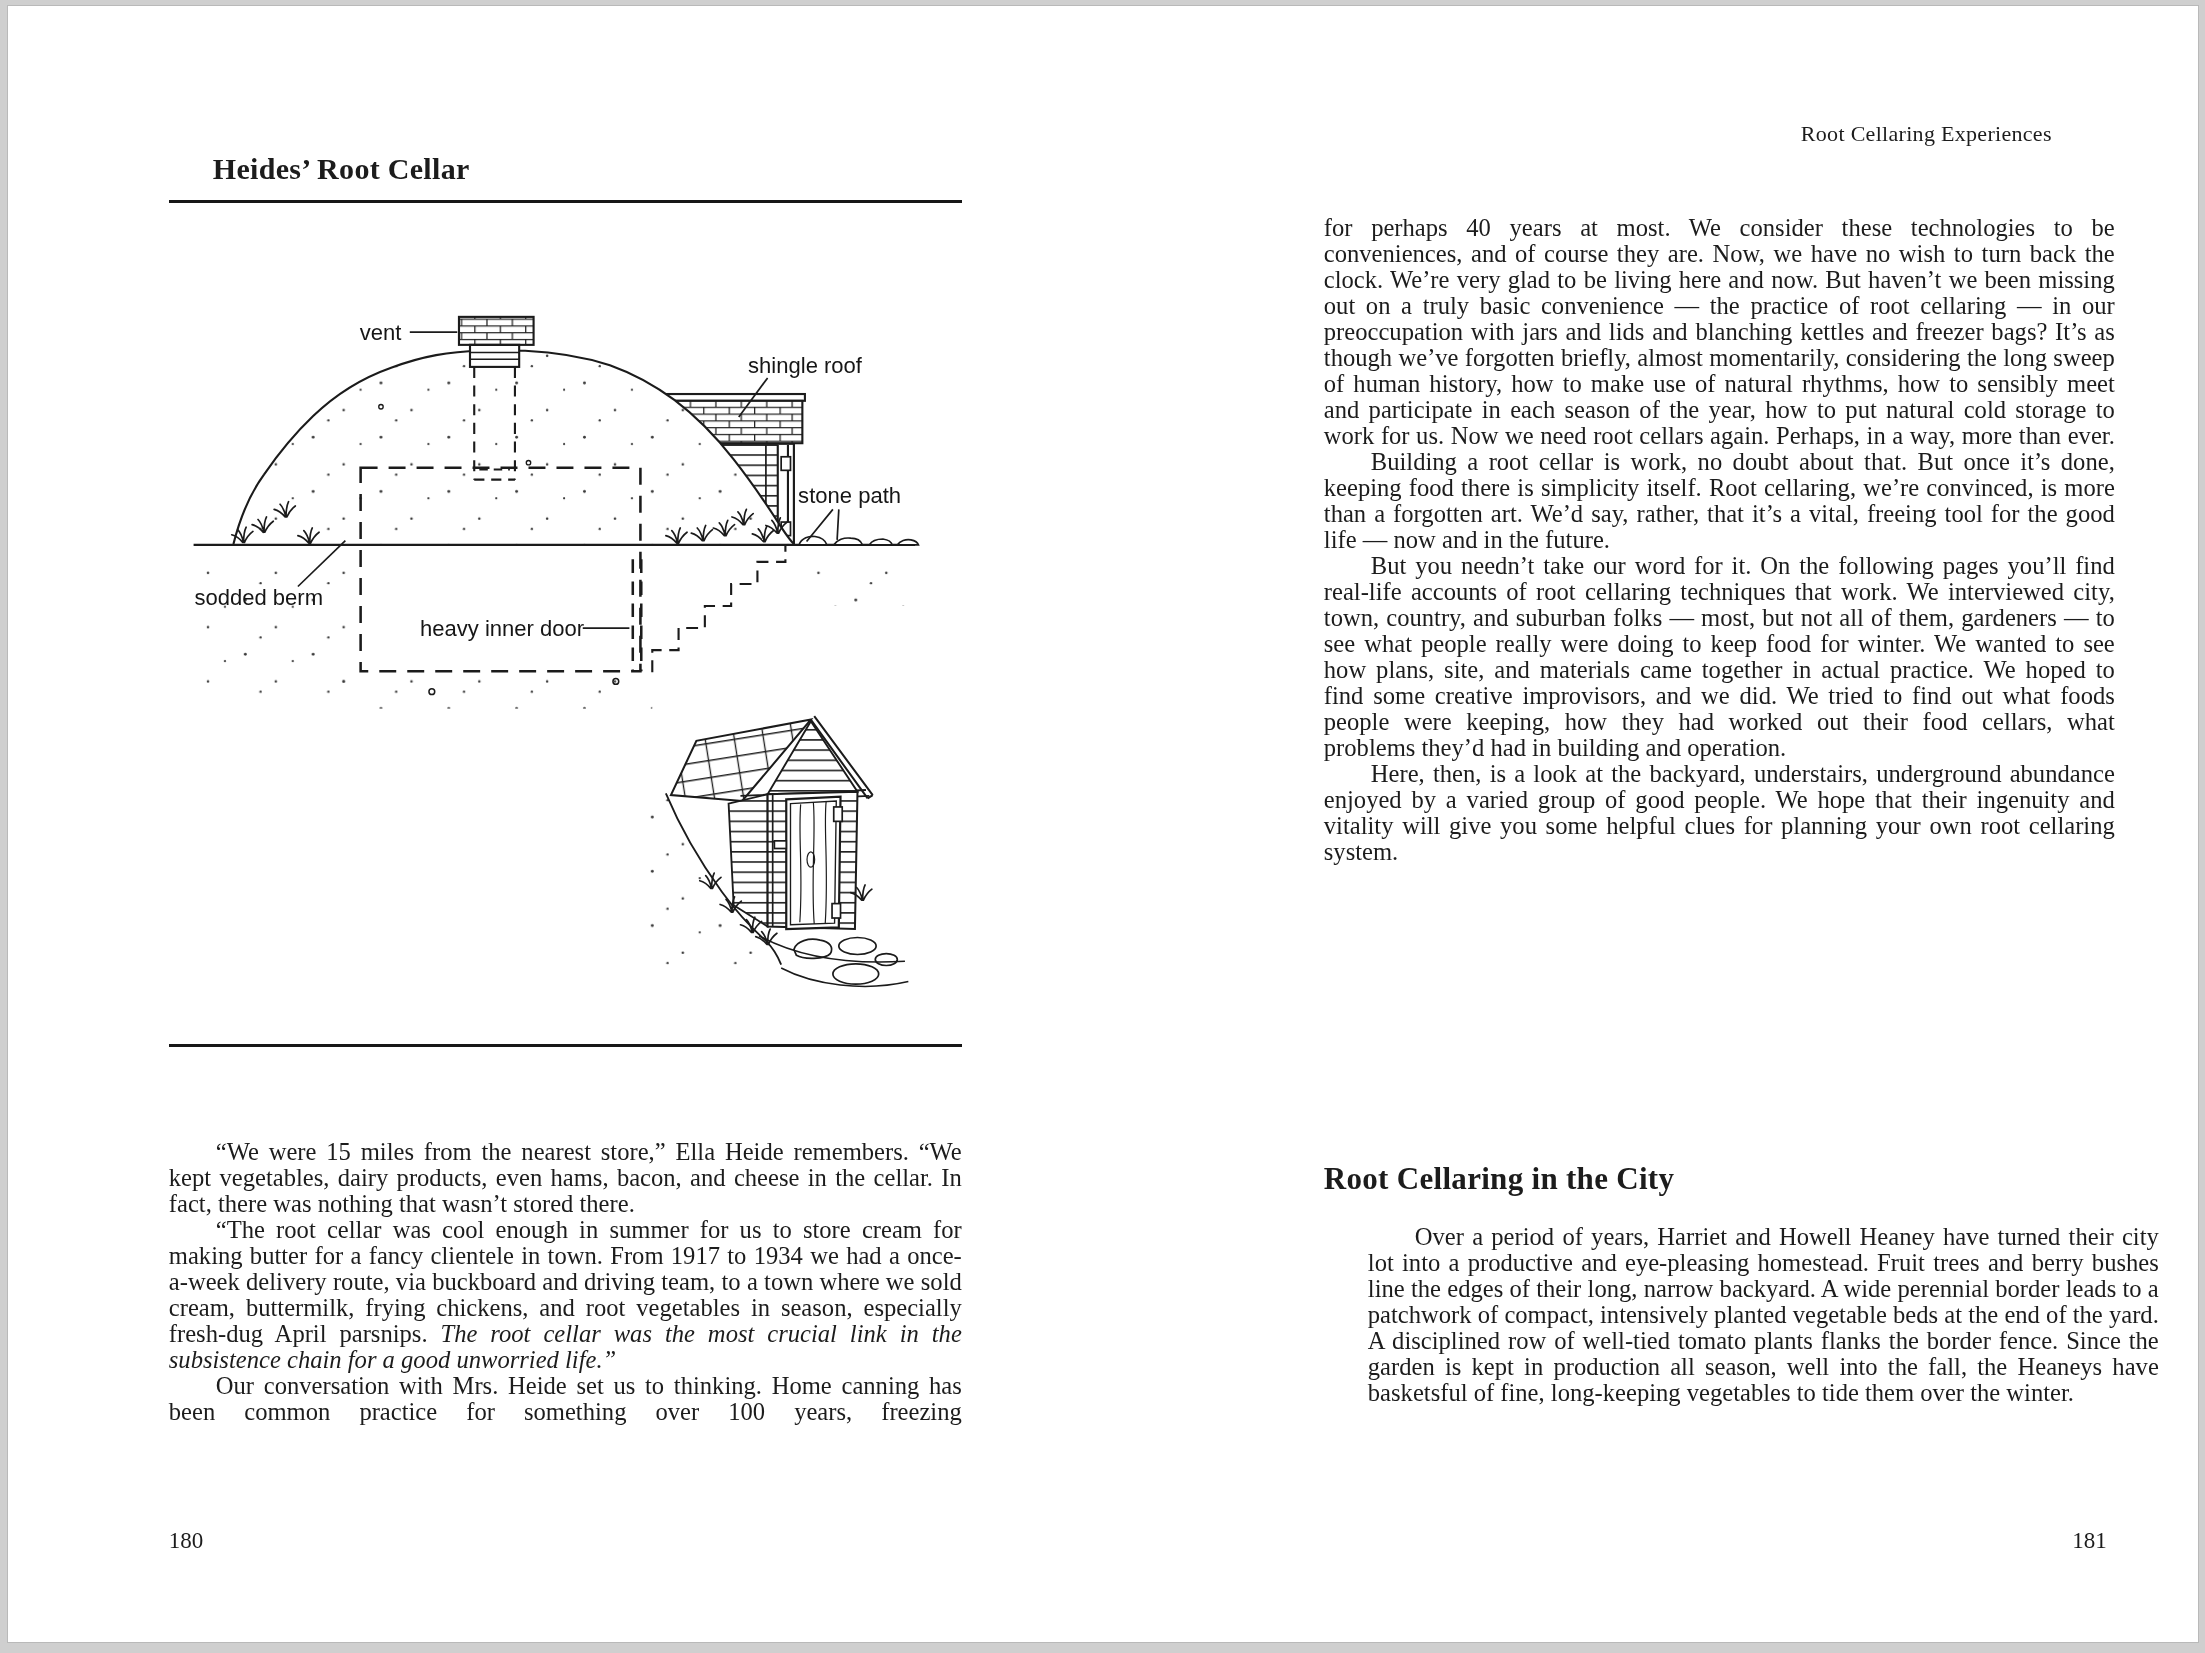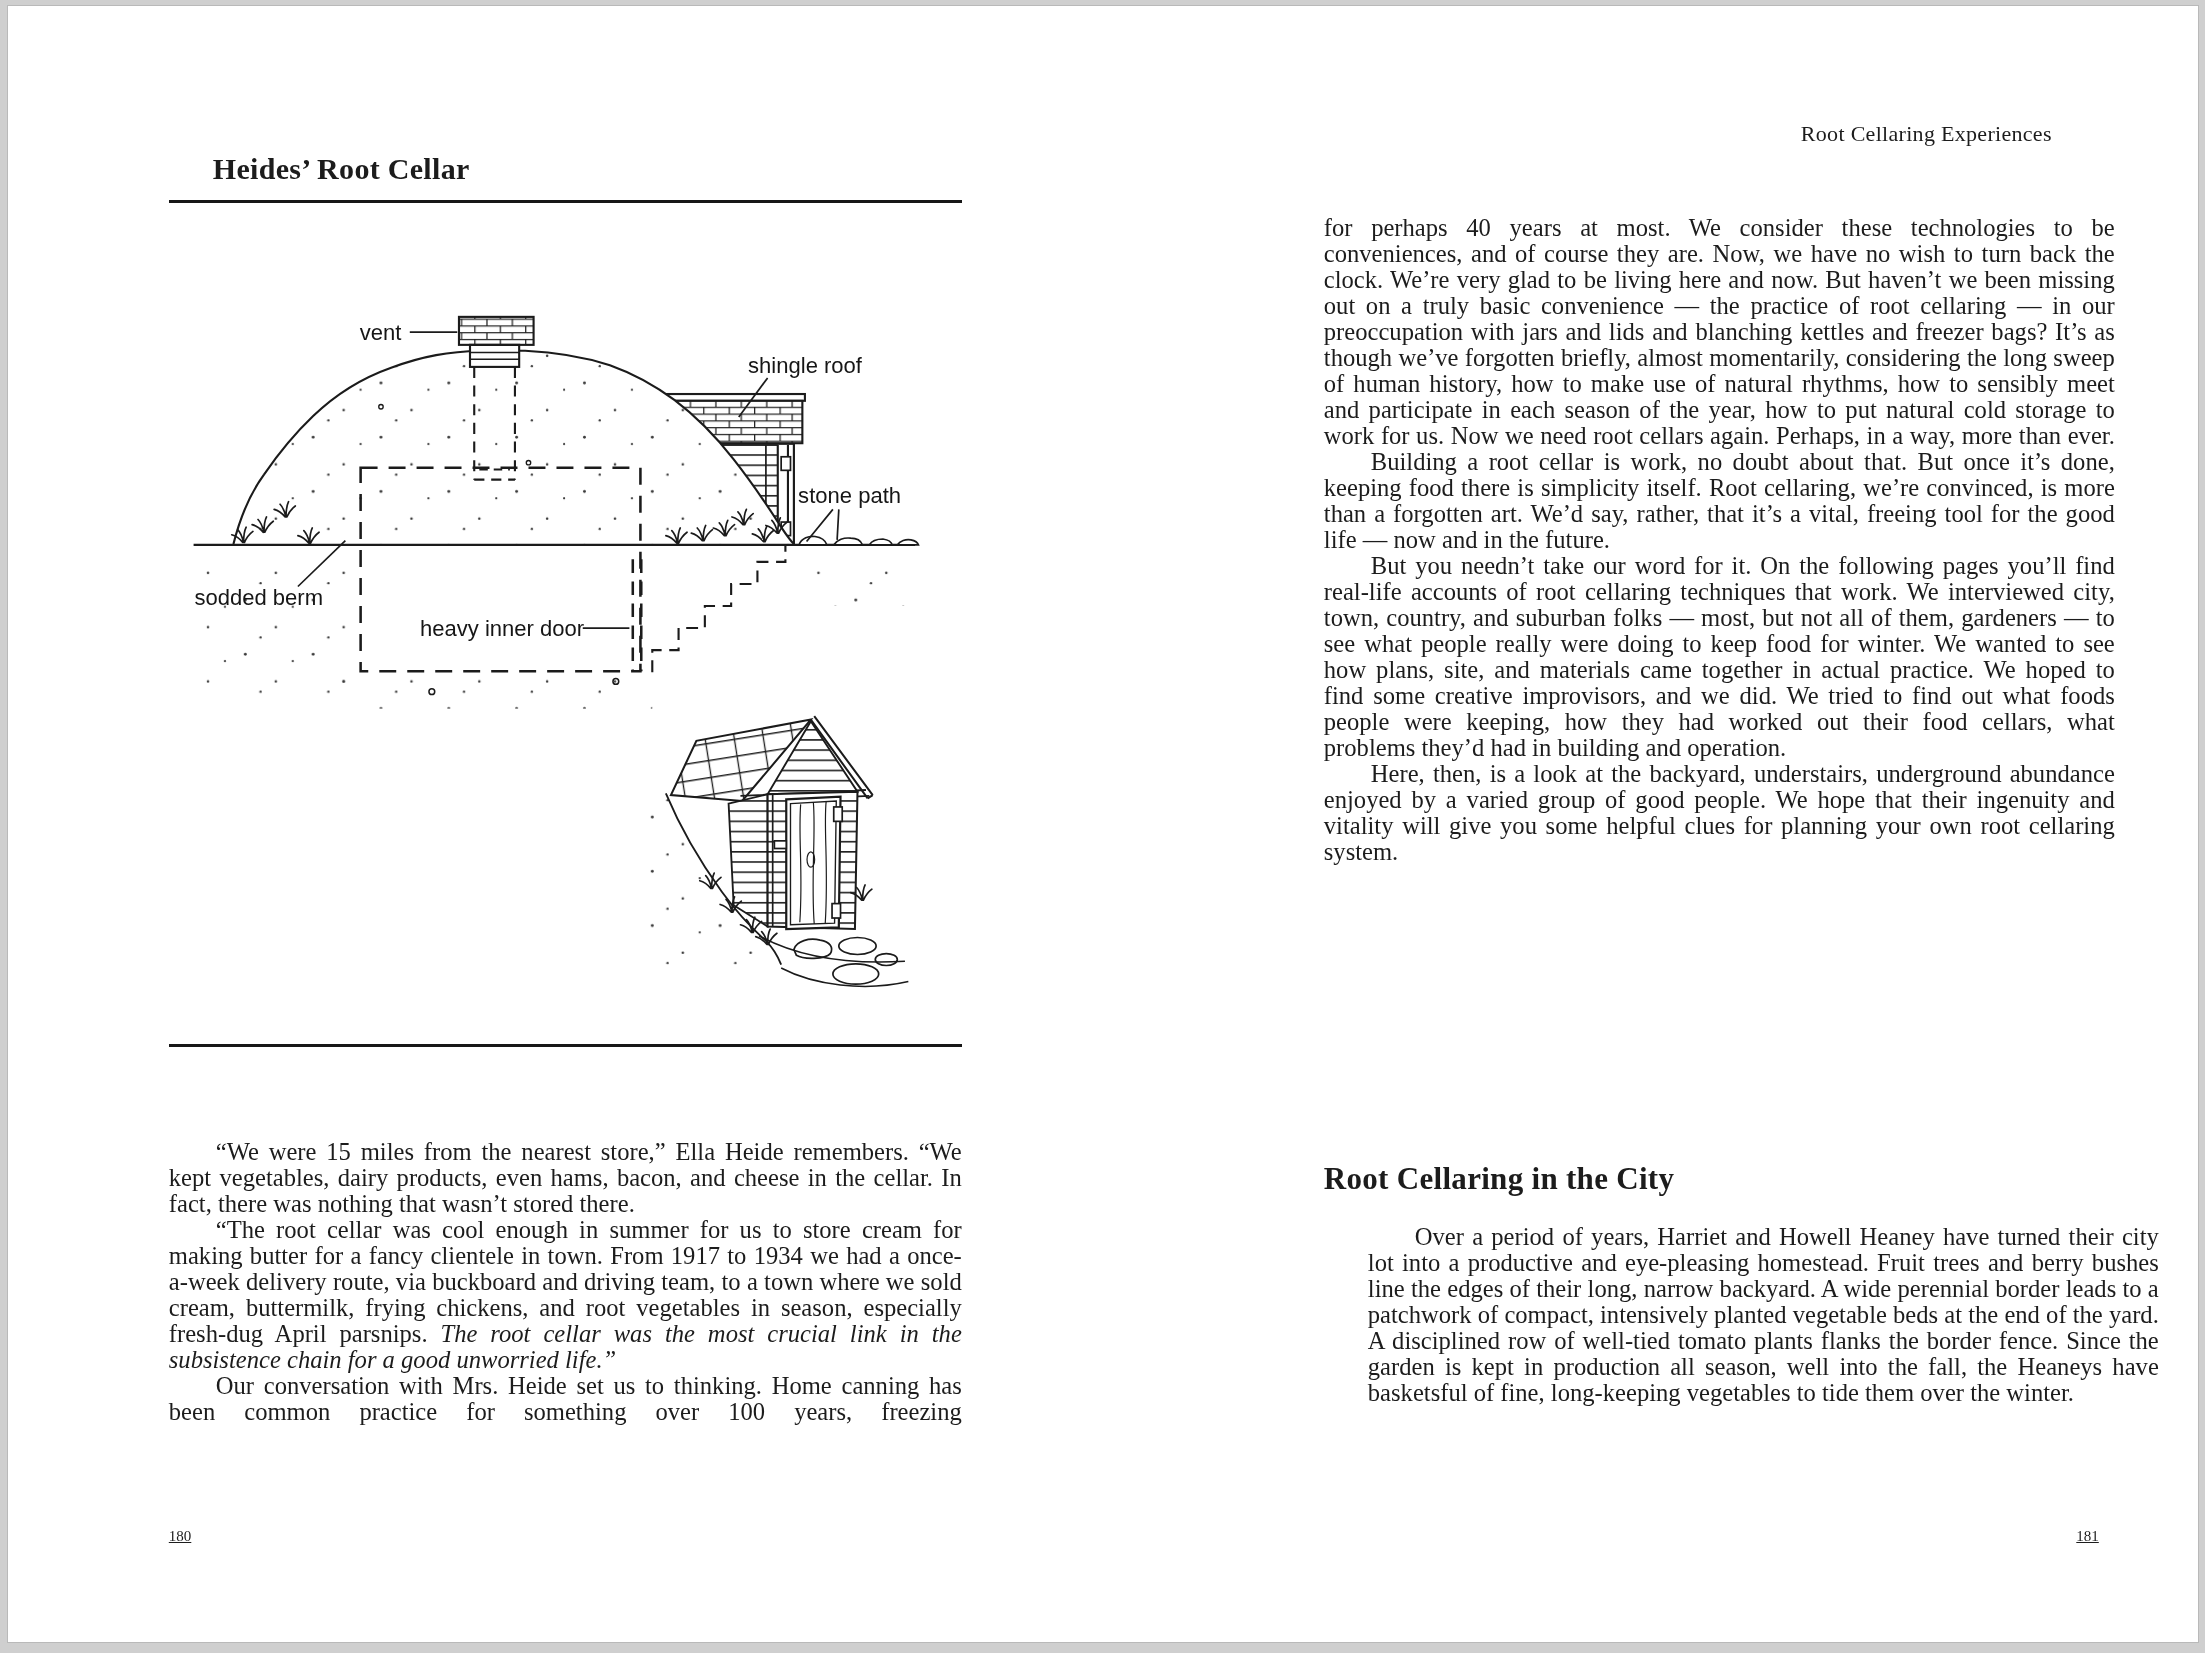--- a/index.html
+++ b/index.html
@@ -37,23 +37,23 @@
   .justify-last { text-align-last:justify; }
 
   .running-header {
     position:absolute; top:115px; right:63px;
     font-size:22px; letter-spacing:0.3px; white-space:nowrap;
   }
   .section-heading {
     position:absolute; top:1155px; left:0;
     font-size:31px; font-weight:bold; letter-spacing:0.3px; white-space:nowrap;text-align:right;
   }
-  .page-number { position:absolute; top:1522px; font-size:15px;text-decoration:underline; }
+  .page-number { position:absolute; top:1522px; font-size:23px; }
   .page-number-left { left:0; }
-  .page-number-right { right:16px; }
+  .page-number-right { right:8px; }
 
   .diagram-label {
     font-family:"Liberation Sans", sans-serif;
     font-size:26px; fill:#161616;
   }
   svg .ln   { stroke:#1b1b1b; fill:none; }
   svg .fillw{ fill:#ffffff; }
 </style>
 </head>
 <body>

